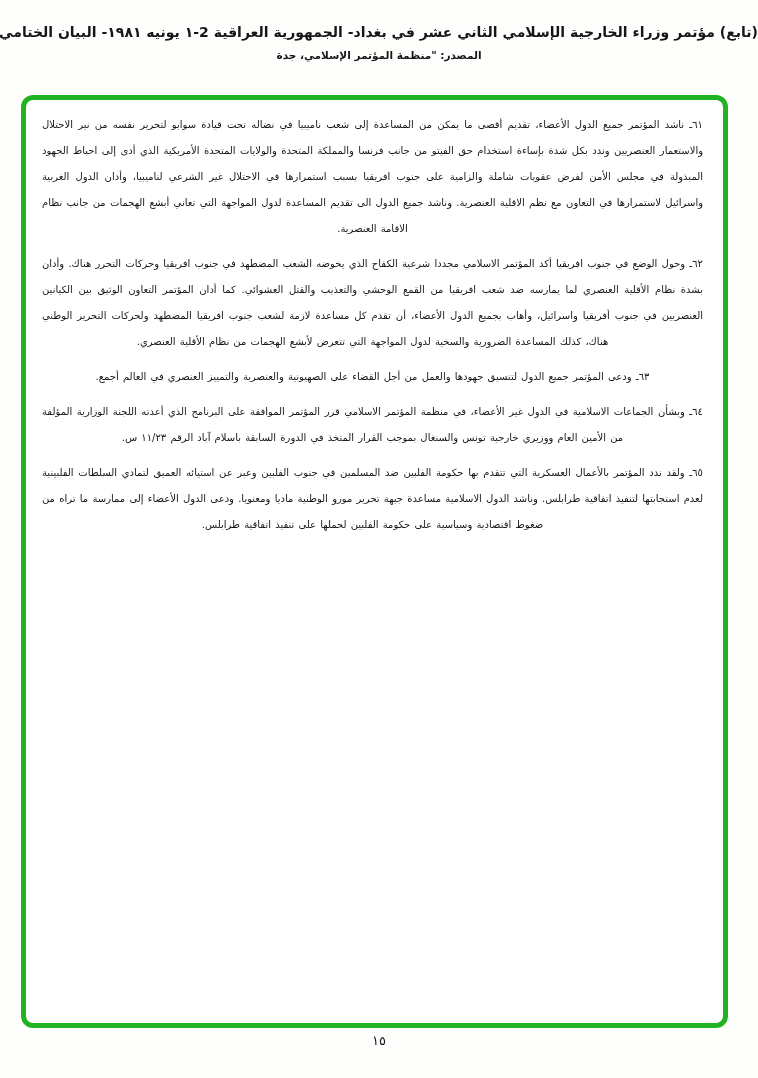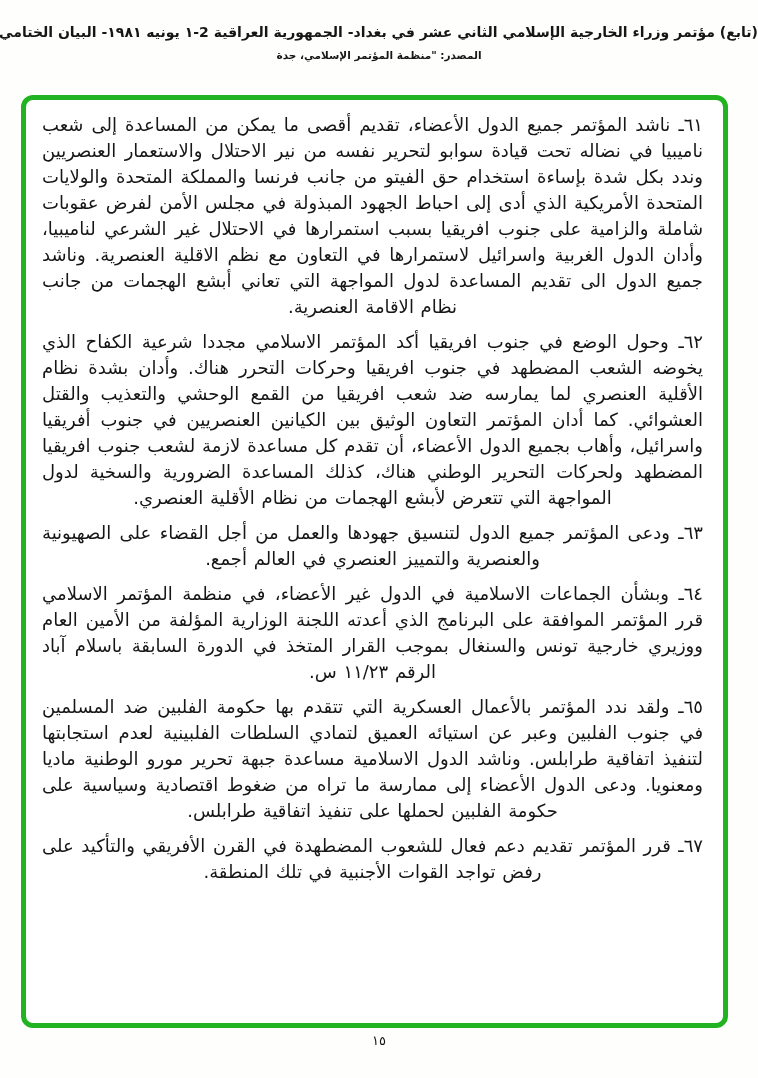--- a/index.html
+++ b/index.html
@@ -42,21 +42,21 @@
     height: 933px;
     box-sizing: border-box;
     border: 5px solid #22b322;
     border-radius: 12px;
     background: #fff;
     padding: 12px 20px 8px 16px;
     overflow: hidden;
   }
   .para {
     margin: 0 0 9px 0;
-    font-size: 18px;
+    font-size: 10px;
     line-height: 26px;
     text-align: justify;
     text-align-last: center;
     word-spacing: 1px;
   }
   .page-footer {
     position: absolute;
     top: 1033px;
     left: 0;
     right: 0;
@@ -76,19 +76,18 @@
   <div class="header-source">المصدر: "منظمة المؤتمر الإسلامي، جدة</div>
 </header>
 
 <main class="content-frame" style="border-color: rgb(34, 179, 34);">
   <div>
       <p class="para">٦١ـ ناشد المؤتمر جميع الدول الأعضاء، تقديم أقصى ما يمكن من المساعدة إلى شعب ناميبيا في نضاله تحت قيادة سوابو لتحرير نفسه من نير الاحتلال والاستعمار العنصريين وندد بكل شدة بإساءة استخدام حق الفيتو من جانب فرنسا والمملكة المتحدة والولايات المتحدة الأمريكية الذي أدى إلى احباط الجهود المبذولة في مجلس الأمن لفرض عقوبات شاملة والزامية على جنوب افريقيا بسبب استمرارها في الاحتلال غير الشرعي لناميبيا، وأدان الدول الغربية واسرائيل لاستمرارها في التعاون مع نظم الاقلية العنصرية. وناشد جميع الدول الى تقديم المساعدة لدول المواجهة التي تعاني أبشع الهجمات من جانب نظام الاقامة العنصرية.</p>
       <p class="para">٦٢ـ وحول الوضع في جنوب افريقيا أكد المؤتمر الاسلامي مجددا شرعية الكفاح الذي يخوضه الشعب المضطهد في جنوب افريقيا وحركات التحرر هناك. وأدان بشدة نظام الأقلية العنصري لما يمارسه ضد شعب افريقيا من القمع الوحشي والتعذيب والقتل العشوائي. كما أدان المؤتمر التعاون الوثيق بين الكيانين العنصريين في جنوب أفريقيا واسرائيل، وأهاب بجميع الدول الأعضاء، أن تقدم كل مساعدة لازمة لشعب جنوب افريقيا المضطهد ولحركات التحرير الوطني هناك، كذلك المساعدة الضرورية والسخية لدول المواجهة التي تتعرض لأبشع الهجمات من نظام الأقلية العنصري.</p>
       <p class="para">٦٣ـ ودعى المؤتمر جميع الدول لتنسيق جهودها والعمل من أجل القضاء على الصهيونية والعنصرية والتمييز العنصري في العالم أجمع.</p>
       <p class="para">٦٤ـ وبشأن الجماعات الاسلامية في الدول غير الأعضاء، في منظمة المؤتمر الاسلامي قرر المؤتمر الموافقة على البرنامج الذي أعدته اللجنة الوزارية المؤلفة من الأمين العام ووزيري خارجية تونس والسنغال بموجب القرار المتخذ في الدورة السابقة باسلام آباد الرقم ١١/٢٣ س.</p>
       <p class="para">٦٥ـ ولقد ندد المؤتمر بالأعمال العسكرية التي تتقدم بها حكومة الفلبين ضد المسلمين في جنوب الفلبين وعبر عن استيائه العميق لتمادي السلطات الفلبينية لعدم استجابتها لتنفيذ اتفاقية طرابلس. وناشد الدول الاسلامية مساعدة جبهة تحرير مورو الوطنية ماديا ومعنويا. ودعى الدول الأعضاء إلى ممارسة ما تراه من ضغوط اقتصادية وسياسية على حكومة الفلبين لحملها على تنفيذ اتفاقية طرابلس.</p>
-      <p class="para">٦٧ـ قرر المؤتمر تقديم دعم فعال للشعوب المضطهدة في القرن الأفريقي والتأكيد على رفض تواجد القوات الأجنبية في تلك المنطقة.</p>
     </div>
 </main>
 
 <footer class="page-footer">
   <div class="page-number">١٥</div>
 </footer>
 
 </body></html>

